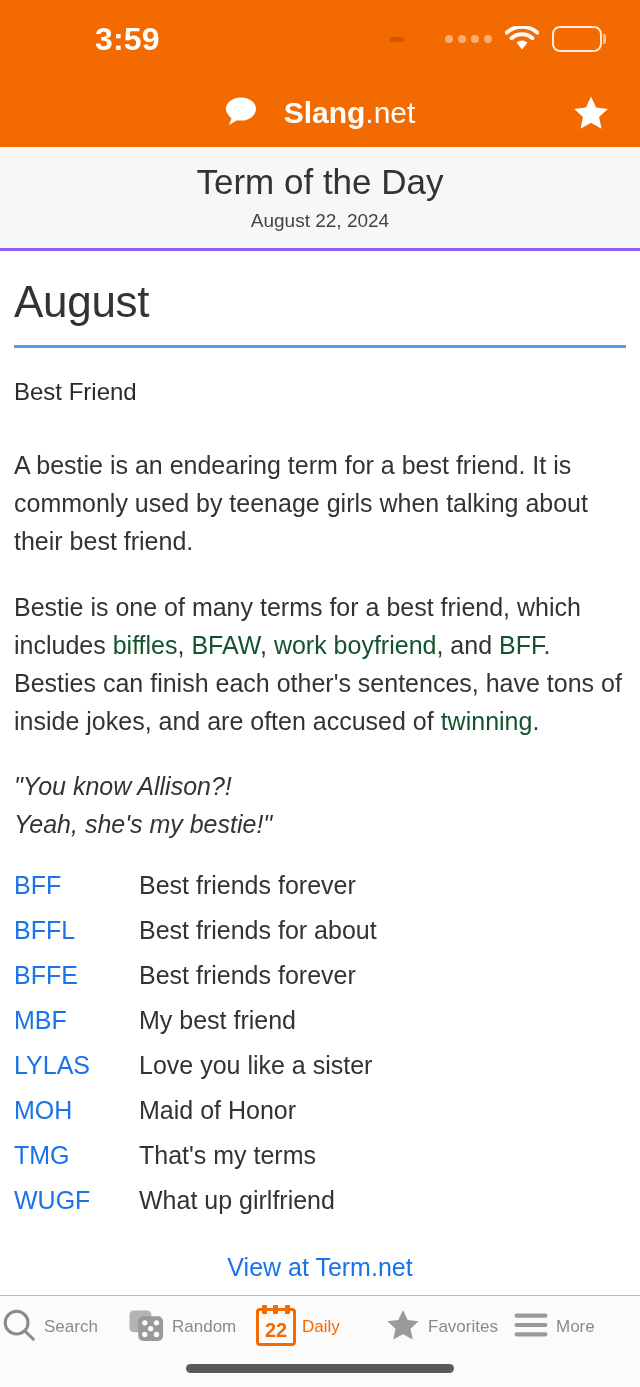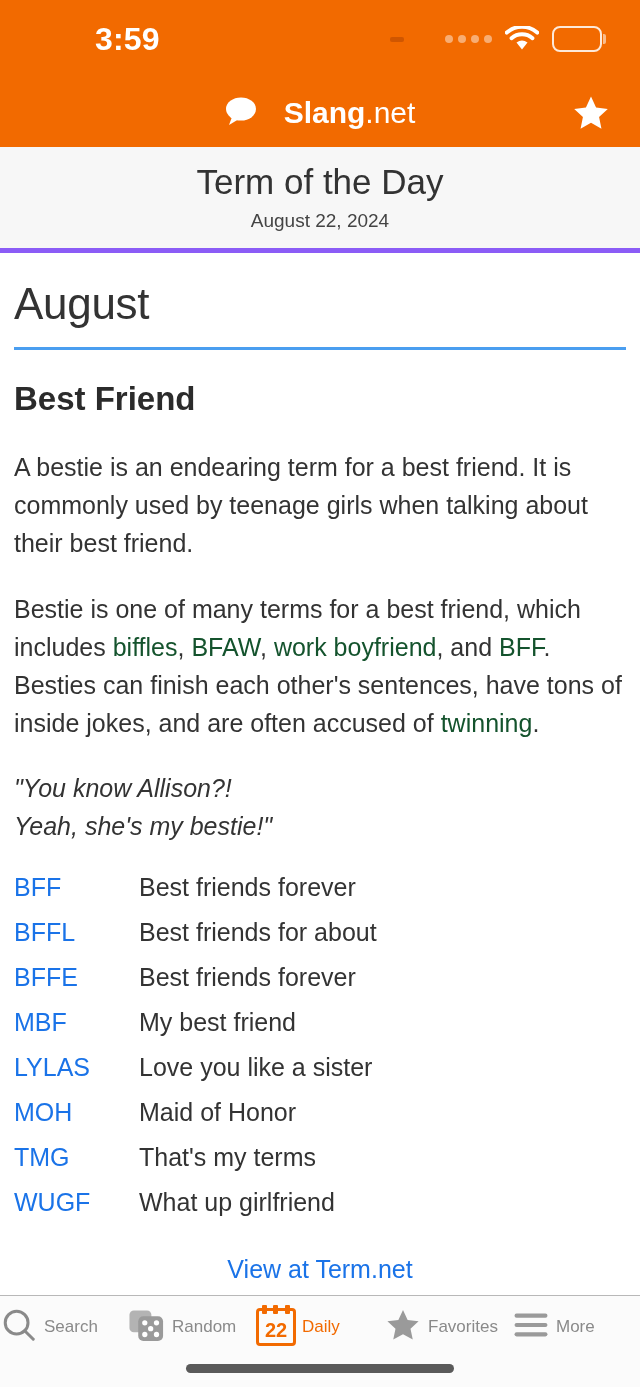--- a/index.html
+++ b/index.html
@@ -49,34 +49,34 @@
   .logo-text b { font-weight:700; }
   .logo-text span { font-weight:400; }
   .star-btn {
     position:absolute; right:26px; top:50%; transform:translateY(-50%);
     width:46px; height:46px; display:flex; align-items:center; justify-content:center;
     cursor:pointer;
   }
 
   
   .subheader {
-    background:#f7f7f7; border-bottom:5px solid #8b5cf6;
+    background:#f7f7f7; border-bottom:3px solid #8b5cf6;
     padding:14px 0 16px; text-align:center; flex:0 0 auto;
   }
   .subheader h1 { font-size:35px; font-weight:400; color:#333; letter-spacing:0; line-height:1.2; }
   .subheader .date { font-size:19px; color:#444; margin-top:7px; font-weight:400; }
 
   
   .content { flex:1 1 auto; padding:0 14px; overflow:hidden; }
   .term-title {
     font-size:44px; font-weight:400; color:#333;
     padding:28px 0 20px; line-height:1.05; letter-spacing:-0.3px;
   }
   .rule { height:3px; background:#4a9ef0; margin:0 0 30px; }
-  .subtitle { font-size:33px; font-weight:700; color:#2b2b2b; margin-bottom:30px; }
+  .subtitle { font-size:24px; font-weight:400; color:#2b2b2b; margin-bottom:40px; }
   .para { font-size:25px; line-height:1.52; color:#333; margin-bottom:28px; }
   a.lnk { color:#14532d; text-decoration:none; cursor:pointer; }
   .example { font-size:25px; font-style:italic; color:#333; line-height:1.5; margin-bottom:28px; }
 
   .rel-list { margin-bottom:10px; }
   .rel-row { display:flex; align-items:baseline; margin-bottom:16px; }
   .rel-abbr {
     width:125px; flex:0 0 125px; color:#1a73e8; font-size:25px; cursor:pointer;
   }
   .rel-def { font-size:25px; color:#333; }

